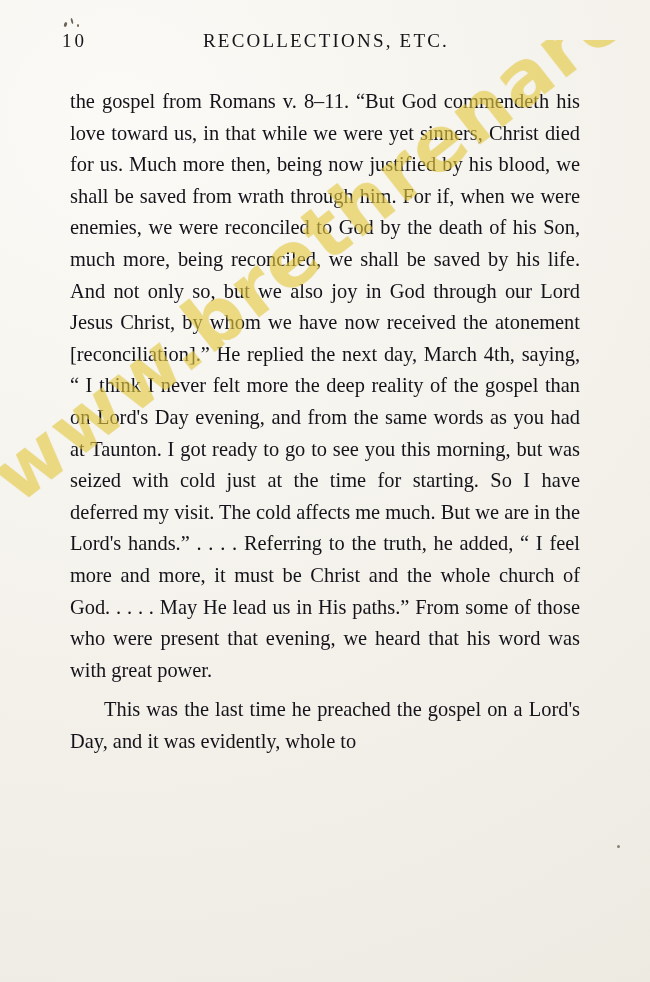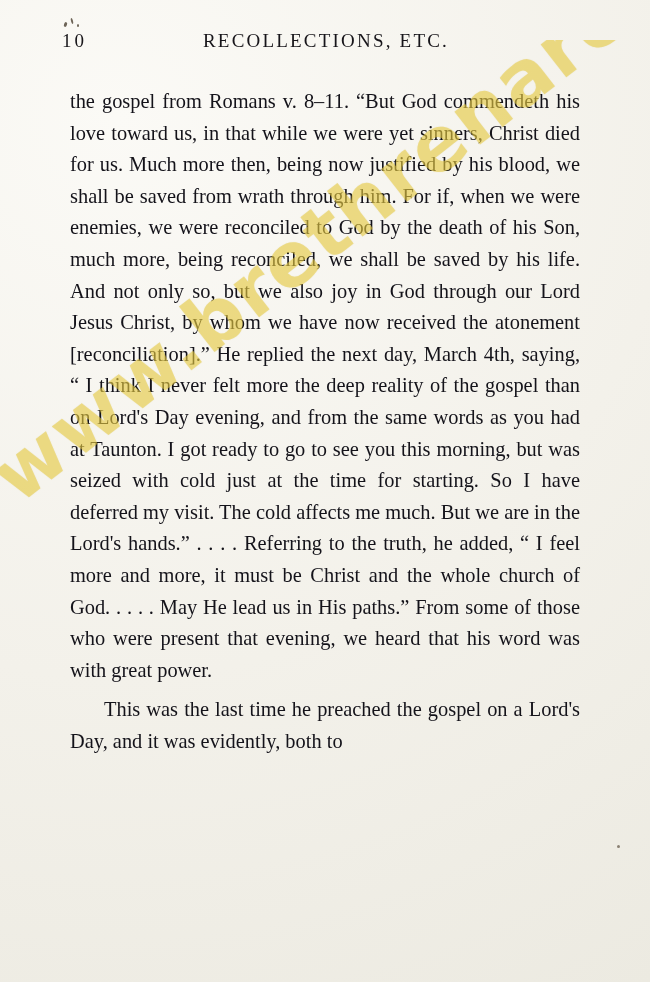--- a/index.html
+++ b/index.html
@@ -129,21 +129,21 @@
       <i></i>
   </div>
 
   <div class="header">
     <div class="folio">10</div>
     <div class="running-head">RECOLLECTIONS, ETC.</div>
   </div>
 
   <div class="body-text">
     <p class="main-para">the gospel from Romans v. 8–11.  “But God commendeth his love toward us, in that while we were yet sinners, Christ died for us.   Much more then, being now justified by his blood, we shall be saved from wrath through him.   For if, when we were enemies, we were reconciled to God by the death of his Son, much more, being reconciled, we shall be saved by his life.   And not only so, but we also joy in God through our Lord Jesus Christ, by whom we have now received the atonement [reconciliation].”   He replied the next day, March 4th, saying, “ I think I never felt more the deep reality of the gospel than on Lord's Day evening, and from the same words as you had at Taunton.   I got ready to go to see you this morning, but was seized with cold just at the time for starting.   So I have deferred my visit.   The cold affects me much.   But we are in the Lord's hands.”  .  .  .  .  Referring to the truth, he added, “ I feel more and more, it must be Christ and the whole church of God. .  .  .  .  May He lead us in His paths.”   From some of those who were present that evening, we heard that his word was with great power.</p>
-    <p class="indent">This was the last time he preached the gospel on a Lord's Day, and it was evidently, both to</p>
+    <p class="indent">This was the last time he preached the gospel on a Lord's Day, and it was evidently, whole to</p>
   </div>
 
   <div class="speck-right"></div>
 
   <div class="watermark">
     <span>www.brethrenarchive.org</span>
   </div>
 
 </div>
 

